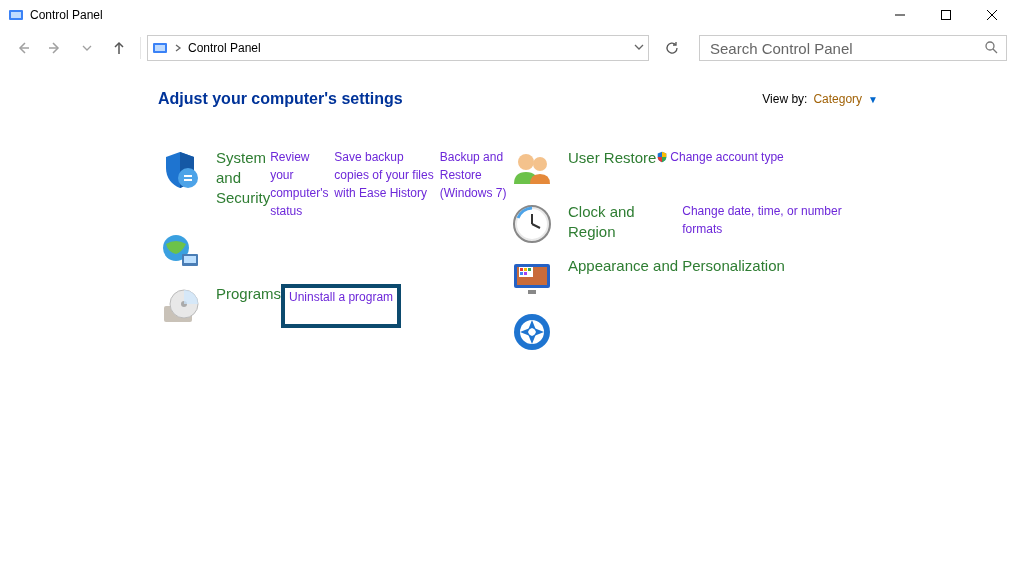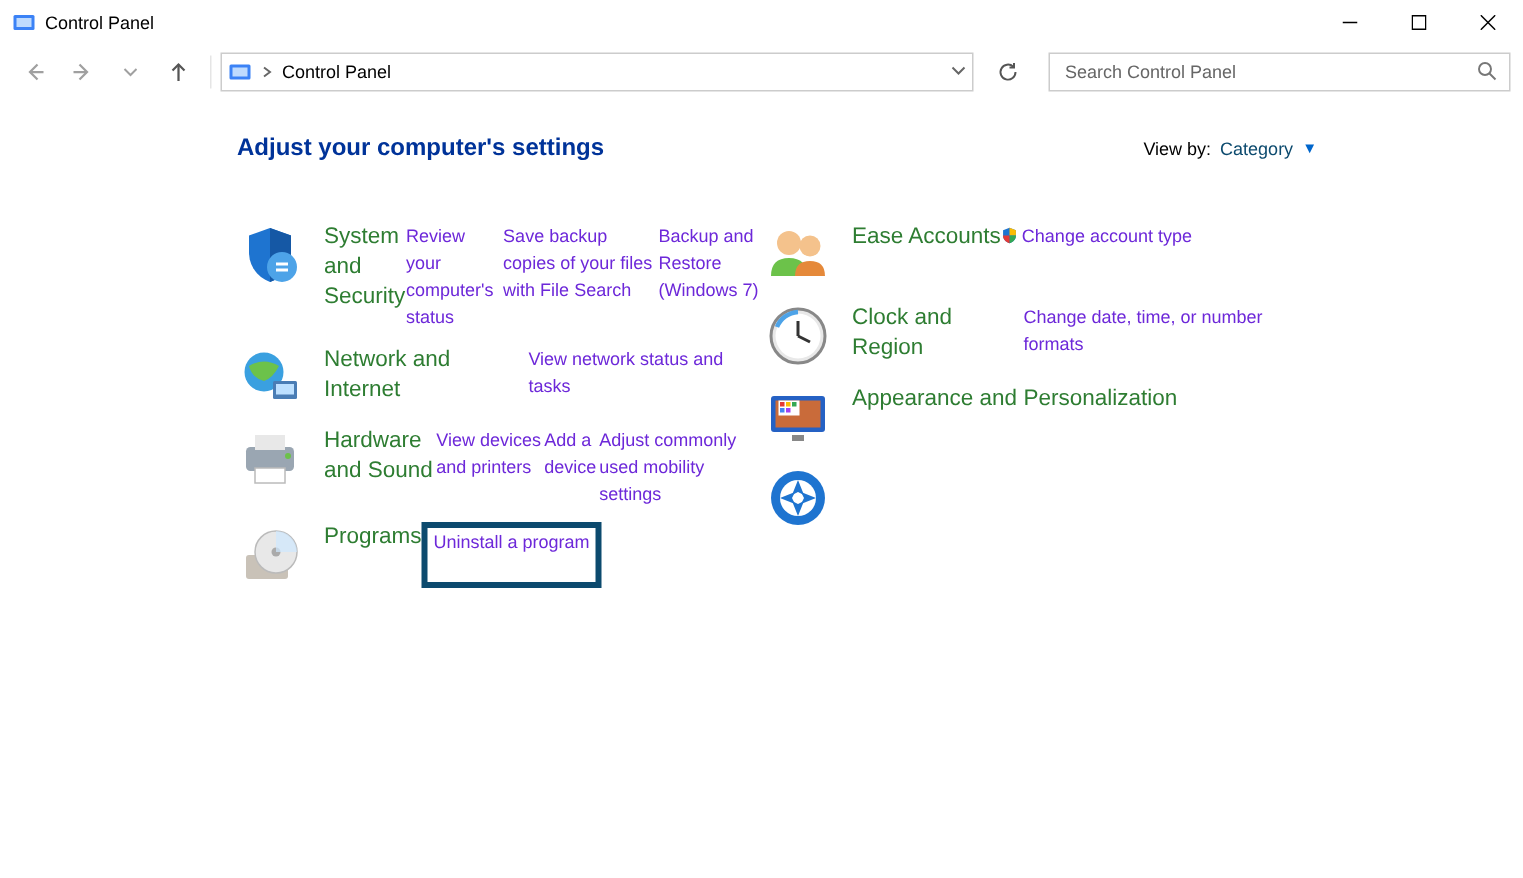--- a/index.html
+++ b/index.html
@@ -18,30 +18,30 @@
   .navbar { height: 36px; display: flex; align-items: center; padding: 0 8px; gap: 2px; }
   .nav-arrow { width: 30px; height: 30px; display: flex; align-items: center; justify-content: center; }
   .nav-arrow.disabled svg { stroke: #a0a0a0; }
   .nav-arrow svg { stroke: #555; }
   .nav-sep { width: 1px; height: 22px; background: #e5e5e5; margin: 0 4px; }
   .addressbar { flex: 0 0 auto; width: 502px; height: 26px; border: 1px solid #ccc; display: flex; align-items: center; padding: 0 4px; gap: 6px; }
   .addressbar .crumb { font-size: 12px; }
   .addressbar .spacer { flex: 1; }
   .refresh { width: 30px; height: 26px; display: flex; align-items: center; justify-content: center; margin-left: 6px; }
   .searchbox { flex: 1; height: 26px; border: 1px solid #ccc; display: flex; align-items: center; padding: 0 8px; margin-left: 10px; }
-  .searchbox input { border: none; outline: none; flex: 1; font-size: 12px; color: #4d7c0f; background: transparent; }
+  .searchbox input { border: none; outline: none; flex: 1; font-size: 15px; color: #4d7c0f; background: transparent; }
   .searchbox input::placeholder { color: #666; }
   .search-icon { color: #666; }
 
   
   .content { flex: 1; padding: 24px 0 0 158px; position: relative; }
   .head-row { display: flex; align-items: center; width: 720px; }
   .page-title { color: #003399; font-size: 16px; font-weight: 700; }
   .viewby { margin-left: auto; font-size: 12px; color: #000; display: flex; align-items: center; gap: 6px; }
-  .viewby .cat { color: #0c4a6e; }
+  .viewby .cat { color: #a16207; }
   .viewby .drop { color: #0066cc; font-size: 10px; }
 
   .columns { display: flex; margin-top: 40px; gap: 0; }
   .col { display: flex; flex-direction: column; }
   .col-left { width: 352px; }
   .col-right { width: 368px; }
 
   .cat-item { display: flex; gap: 14px; margin-bottom: 10px; }
   .cat-icon { width: 44px; height: 44px; flex: 0 0 44px; display: flex; align-items: flex-start; justify-content: center; }
   .cat-body { display: flex; flex-direction: row; }
@@ -161,53 +161,33 @@
               <path d="M22 4 L36 9 V20 C36 30 30 37 22 40 C14 37 8 30 8 20 V9 Z" fill="#1e74d0"></path>
               <path d="M22 4 L36 9 V20 C36 30 30 37 22 40 V4 Z" fill="#1558a5"></path>
               <circle cx="30" cy="30" r="10" fill="#4da3e8"></circle>
               <rect x="26" y="27" width="8" height="2" fill="#fff"></rect>
               <rect x="26" y="31" width="8" height="2" fill="#fff"></rect>
             </svg>
           </div>
           <div class="cat-body">
             <a class="cat-title">System and Security</a>
             <a class="cat-link">Review your computer's status</a>
-            <a class="cat-link">Save backup copies of your files with File Search</a>
+            <a class="cat-link">Save backup copies of your files with Ease History</a>
             <a class="cat-link">Backup and Restore (Windows 7)</a>
           </div>
         </div>
         <div class="cat-item">
           <div class="cat-icon">
             <svg viewBox="0 0 44 44" width="44" height="44">
               <circle cx="18" cy="18" r="13" fill="#3aa0e0"></circle>
               <path d="M8 14 Q18 8 28 14 Q24 22 18 24 Q10 22 8 14" fill="#6cc24a"></path>
               <rect x="24" y="24" width="16" height="12" rx="1" fill="#4a7db5"></rect>
               <rect x="26" y="26" width="12" height="7" fill="#bde0ff"></rect>
             </svg>
           </div>
-          <div class="cat-body">
-            <a class="cat-title">Network and Internet</a>
-            <a class="cat-link">View network status and tasks</a>
-          </div>
-        </div>
-        <div class="cat-item">
-          <div class="cat-icon">
-            <svg viewBox="0 0 44 44" width="44" height="44">
-              <rect x="6" y="14" width="32" height="16" rx="3" fill="#9aa6b2"></rect>
-              <rect x="12" y="6" width="20" height="10" fill="#e8e8e8"></rect>
-              <rect x="12" y="28" width="20" height="10" fill="#fff" stroke="#bbb"></rect>
-              <circle cx="34" cy="20" r="2" fill="#6cc24a"></circle>
-            </svg>
-          </div>
-          <div class="cat-body">
-            <a class="cat-title">Hardware and Sound</a>
-            <a class="cat-link">View devices and printers</a>
-            <a class="cat-link">Add a device</a>
-            <a class="cat-link">Adjust commonly used mobility settings</a>
-          </div>
         </div>
         <div class="cat-item">
           <div class="cat-icon">
             <svg viewBox="0 0 44 44" width="44" height="44">
               <rect x="6" y="22" width="28" height="16" rx="2" fill="#c9c2b8"></rect>
               <circle cx="26" cy="20" r="14" fill="#e8e8e8" stroke="#bbb"></circle>
               <circle cx="26" cy="20" r="3" fill="#aaa"></circle>
               <path d="M26 6 A14 14 0 0 1 40 20 L26 20 Z" fill="#cfe8ff" opacity="0.7"></path>
             </svg>
           </div>
@@ -221,21 +201,21 @@
         <div class="cat-item">
           <div class="cat-icon">
             <svg viewBox="0 0 44 44" width="44" height="44">
               <circle cx="16" cy="14" r="8" fill="#f4c28c"></circle>
               <path d="M4 36 Q4 24 16 24 Q28 24 28 36 Z" fill="#6cc24a"></path>
               <circle cx="30" cy="16" r="7" fill="#f4c28c"></circle>
               <path d="M20 36 Q20 26 30 26 Q40 26 40 36 Z" fill="#e5893a"></path>
             </svg>
           </div>
           <div class="cat-body">
-            <a class="cat-title">Ease Accounts</a>
+            <a class="cat-title">User Restore</a>
             <a class="cat-link"><svg viewBox="0 0 14 14" width="12" height="12" style="vertical-align:-2px;margin-right:2px">
                 <path d="M7 1 L12 3 V7 C12 10 10 12 7 13 C4 12 2 10 2 7 V3 Z" fill="#1e74d0"></path>
                 <path d="M7 1 L12 3 V7 L7 7 Z" fill="#fbbc04"></path>
                 <path d="M7 7 L12 7 C12 10 10 12 7 13 Z" fill="#34a853"></path>
                 <path d="M2 7 L7 7 L7 13 C4 12 2 10 2 7 Z" fill="#e53935"></path>
               </svg>Change account type</a>
           </div>
         </div>
         <div class="cat-item">
           <div class="cat-icon">

